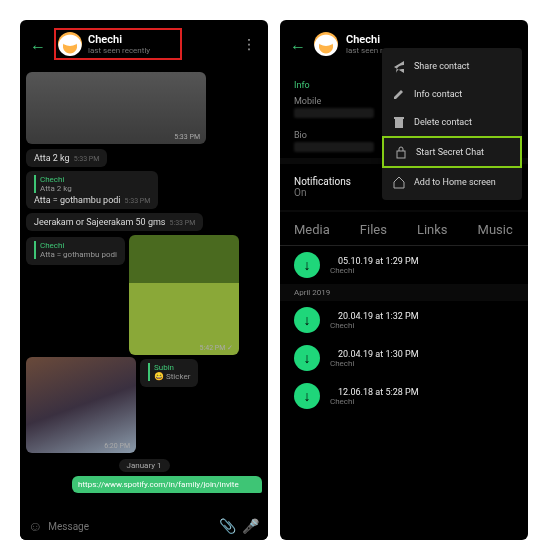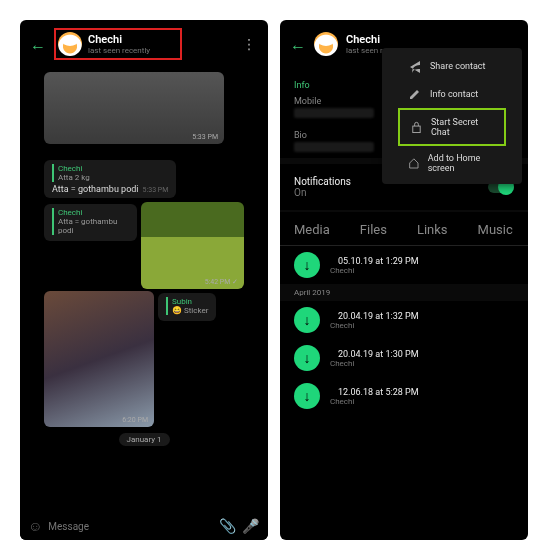--- a/index.html
+++ b/index.html
@@ -9,29 +9,29 @@
   
   .chat-header { display: flex; align-items: center; padding: 8px 10px; gap: 8px; position: relative; }
   .back-arrow { color: #3ec575; font-size: 16px; }
   .header-box { display: flex; align-items: center; gap: 6px; border: 2px solid #d22; padding: 2px 30px 2px 2px; }
   .avatar { width: 24px; height: 24px; border-radius: 50%; background: radial-gradient(circle at 50% 60%, #ffb347 35%, #fff 40%, #fff 60%, #ffb347 65%); position: relative; overflow:hidden; }
   .avatar::after{content:"";position:absolute;inset:4px 4px 10px 4px;background:#fff;border-radius:50%;}
   .hname { font-size: 11px; font-weight: 600; color:#fff;}
   .hstatus { font-size: 8px; color: #777; text-align: right; }
   .dots { position: absolute; right: 12px; color: #aaa; font-size: 14px; }
   
-  .msgs { padding: 4px 24px; height: 440px; overflow: hidden; }
+  .msgs { padding: 4px 6px; height: 440px; overflow: hidden; }
   .bigimg { width: 180px; height: 72px; background: linear-gradient(#555,#3a3a3a); border-radius: 6px; margin-bottom:3px; position:relative;}
   .ts { position:absolute; right:6px; bottom:3px; font-size:7px; color:#aaa; }
   .msg { display:inline-block; background:#1a1a1a; border-radius:6px; padding:4px 8px; margin:2px 0; font-size:9px; color:#ddd; max-width:180px; position:relative;}
   .msg .ts2 { font-size:7px; color:#666; margin-left:4px;}
   .quote { border-left:2px solid #3ec575; padding-left:4px; margin-bottom:2px;}
   .qname { color:#3ec575; font-size:8px;}
   .qtext { font-size:8px; color:#999;}
-  .imgmsg { width:110px; height:87px; border-radius:6px; background:#2a2a2a; position:relative; display:inline-block;}
+  .imgmsg { width:110px; height:120px; border-radius:6px; background:#2a2a2a; position:relative; display:inline-block;}
   .shrek { background: linear-gradient(#4a6a1f 40%, #8aa838 40%); }
   .dany { background: linear-gradient(160deg,#6a4a3a,#3a3040,#8a9aaa); }
   .row { display:flex; gap:4px; align-items:flex-start; margin:2px 0;}
   .datepill { text-align:center; margin:6px auto; }
   .datepill span { background:#1a1a1a; padding:2px 8px; border-radius:8px; font-size:8px; color:#aaa;text-align:center;}
   .linkmsg { background:#3ec575; color:#fff; padding:4px 6px; border-radius:6px 6px 2px 6px; font-size:8px; width:190px; margin-left:auto; white-space:nowrap; overflow:hidden;}
   .inputbar { position:absolute; bottom:0; left:0; right:0; display:flex; align-items:center; padding:6px 8px; gap:6px; background:#000;}
   .inputbar input { flex:1; background:transparent; border:none; color:#777; font-size:10px; outline:none;}
   .iicon { color:#666; font-size:14px;}
   
@@ -46,21 +46,21 @@
   .toggle::after{content:"";position:absolute;right:0;top:-2px;width:16px;height:16px;background:#1fd67a;border-radius:50%;}
   .tabs { display:flex; gap:30px; padding:6px 14px 0; border-bottom:1px solid #222; font-size:13px; color:#888;}
   .tab { padding-bottom:6px; }
   .tab.active { color:#3ec575; border-bottom:2px solid #3ec575;}
   .vitem { display:flex; align-items:center; gap:10px; padding:6px 14px;}
   .dlbtn { width:26px; height:26px; border-radius:50%; background:#1fd67a; display:flex; align-items:center; justify-content:center; color:#000; font-size:14px; font-weight:bold;}
   .vdate { font-size:9px; color:#eee;margin-left:8px;}
   .vsub { font-size:8px; color:#777;}
   .monthhdr { font-size:8px; color:#888; padding:4px 14px; background:#0a0a0a;}
   
-  .ctxmenu { position:absolute; top:28px; right:6px; background:#191919; border-radius:4px; padding:4px 16px; width:140px; z-index:10; box-shadow:0 2px 10px rgba(0,0,0,.6);}
+  .ctxmenu { position:absolute; top:28px; right:6px; background:#191919; border-radius:4px; padding:4px 0; width:140px; z-index:10; box-shadow:0 2px 10px rgba(0,0,0,.6);}
   .ctxitem { display:flex; align-items:center; gap:8px; padding:7px 10px; font-size:9px; color:#ddd;}
   .ctxitem svg { width:14px; height:14px; }
   .ctxhl { border:2px solid #84cc16; }
 </style>
 </head>
 <body>
 
 <div class="phone">
   <div class="chat-header">
     <span class="back-arrow">←</span>
@@ -71,51 +71,53 @@
         <div class="hstatus">last seen recently</div>
       </div>
     </div>
     <span class="dots">⋮</span>
   </div>
 
   <div class="msgs">
     <div class="bigimg">
         <span class="ts">5:33 PM</span>
       </div>
-    <br>
+    <div class="msg"><span>Atta 2 kg</span><span class="ts2">5:33 PM</span></div><br>
     <div class="msg">
       <div class="quote">
           <div class="qname">Chechi</div>
           <div class="qtext">Atta 2 kg</div>
         </div>
       <span>Atta = gothambu podi</span><span class="ts2">5:33 PM</span>
     </div><br>
+    <div class="msg"><span>Jeerakam or Sajeerakam 50 gms</span><span class="ts2">5:33 PM</span></div>
     <div class="row">
       <div class="msg" style="align-self:flex-start">
         <div class="quote">
             <div class="qname">Chechi</div>
             <div class="qtext">Atta = gothambu podi</div>
           </div>
       </div>
       <div class="imgmsg shrek">
           <span class="ts">5:42 PM ✓</span>
         </div>
     </div>
     <div class="row">
-      <div class="imgmsg dany" style="height:136px">
+      <div class="imgmsg dany" style="height:96px">
           <span class="ts">6:20 PM</span>
         </div>
       <div class="msg">
         <div class="quote">
             <div class="qname">Subin</div>
             <div class="qtext">😄 Sticker</div>
           </div>
       </div>
     </div>
     <div class="datepill"><span>January 1</span></div>
+    <div class="linkmsg">https://www.spotify.com/in/family/join/invite</div>
   </div>
 
   <div class="inputbar">
     <span class="iicon">☺</span>
     <input placeholder="Message" style="">
     <span class="iicon">📎</span>
     <span class="iicon">🎤</span>
   </div>
 </div>
 
@@ -135,20 +137,26 @@
           <path d="M2 8l10-6v4c-6 0-8 4-8 8 1-3 3-4 8-4v4z" fill="#aaa"></path>
         </svg>
         <span>Share contact</span>
       </div>
       <div class="ctxitem">
         <svg viewBox="0 0 14 14">
           <path d="M2 10l7-7 2 2-7 7H2z" fill="#aaa"></path>
         </svg>
         <span>Info contact</span>
       </div>
+      <div class="ctxitem">
+        <svg viewBox="0 0 14 14">
+          <path d="M3 4h8v9H3zM2 2h10v2H2z" fill="#aaa"></path>
+        </svg>
+        <span>Delete contact</span>
+      </div>
       <div class="ctxitem ctxhl">
         <svg viewBox="0 0 14 14">
           <rect x="3" y="6" width="8" height="7" fill="none" stroke="#aaa"></rect>
           <path d="M5 6V4a2 2 0 014 0v2" fill="none" stroke="#aaa"></path>
         </svg>
         <span>Start Secret Chat</span>
       </div>
       <div class="ctxitem">
         <svg viewBox="0 0 14 14">
           <path d="M2 7l5-5 5 5v6H2z" fill="none" stroke="#aaa"></path>

